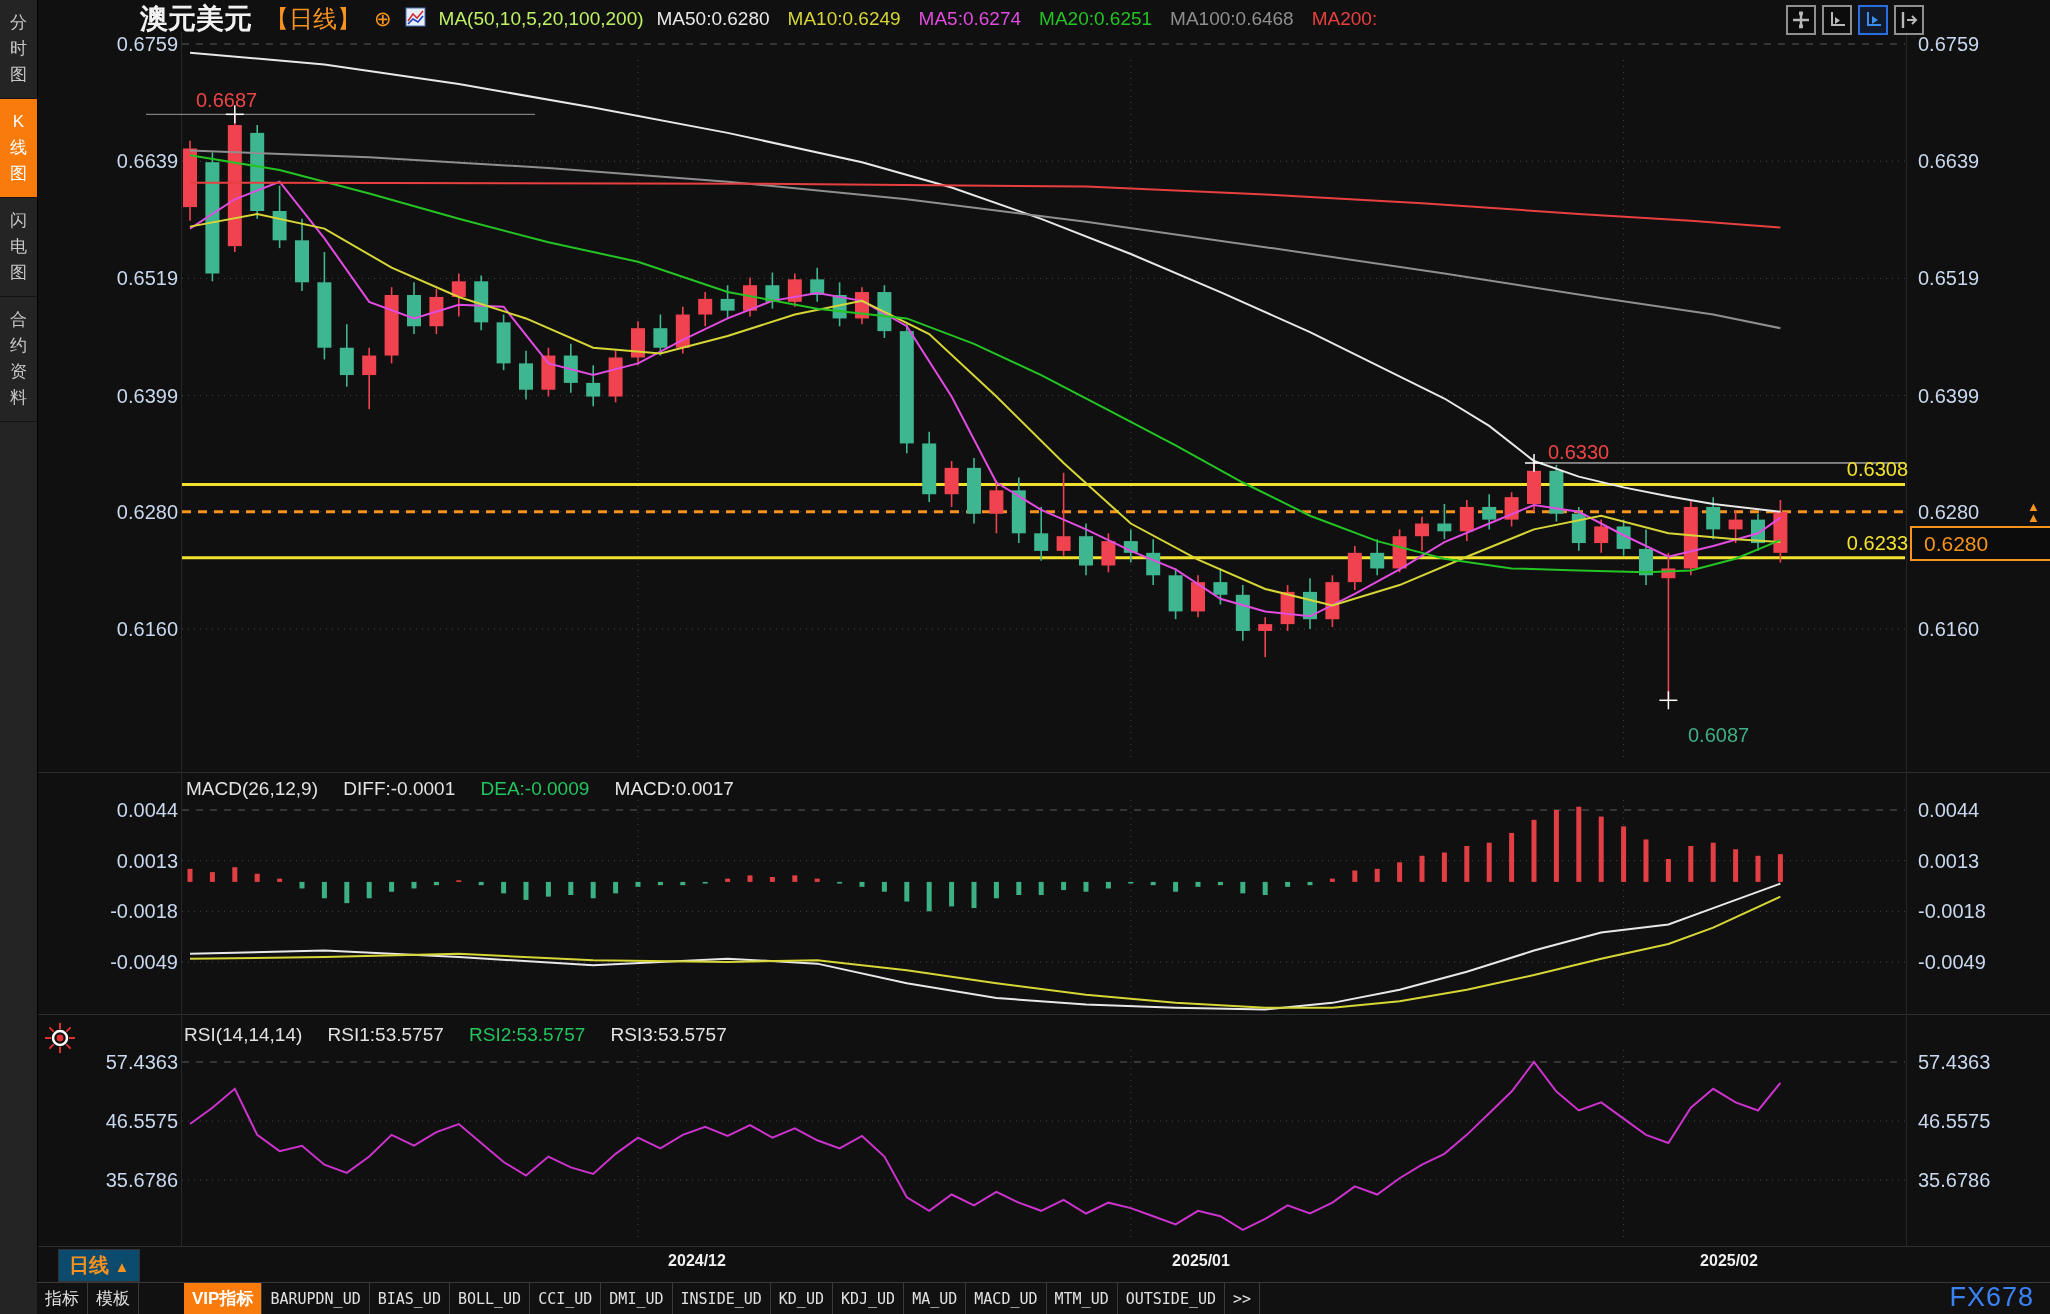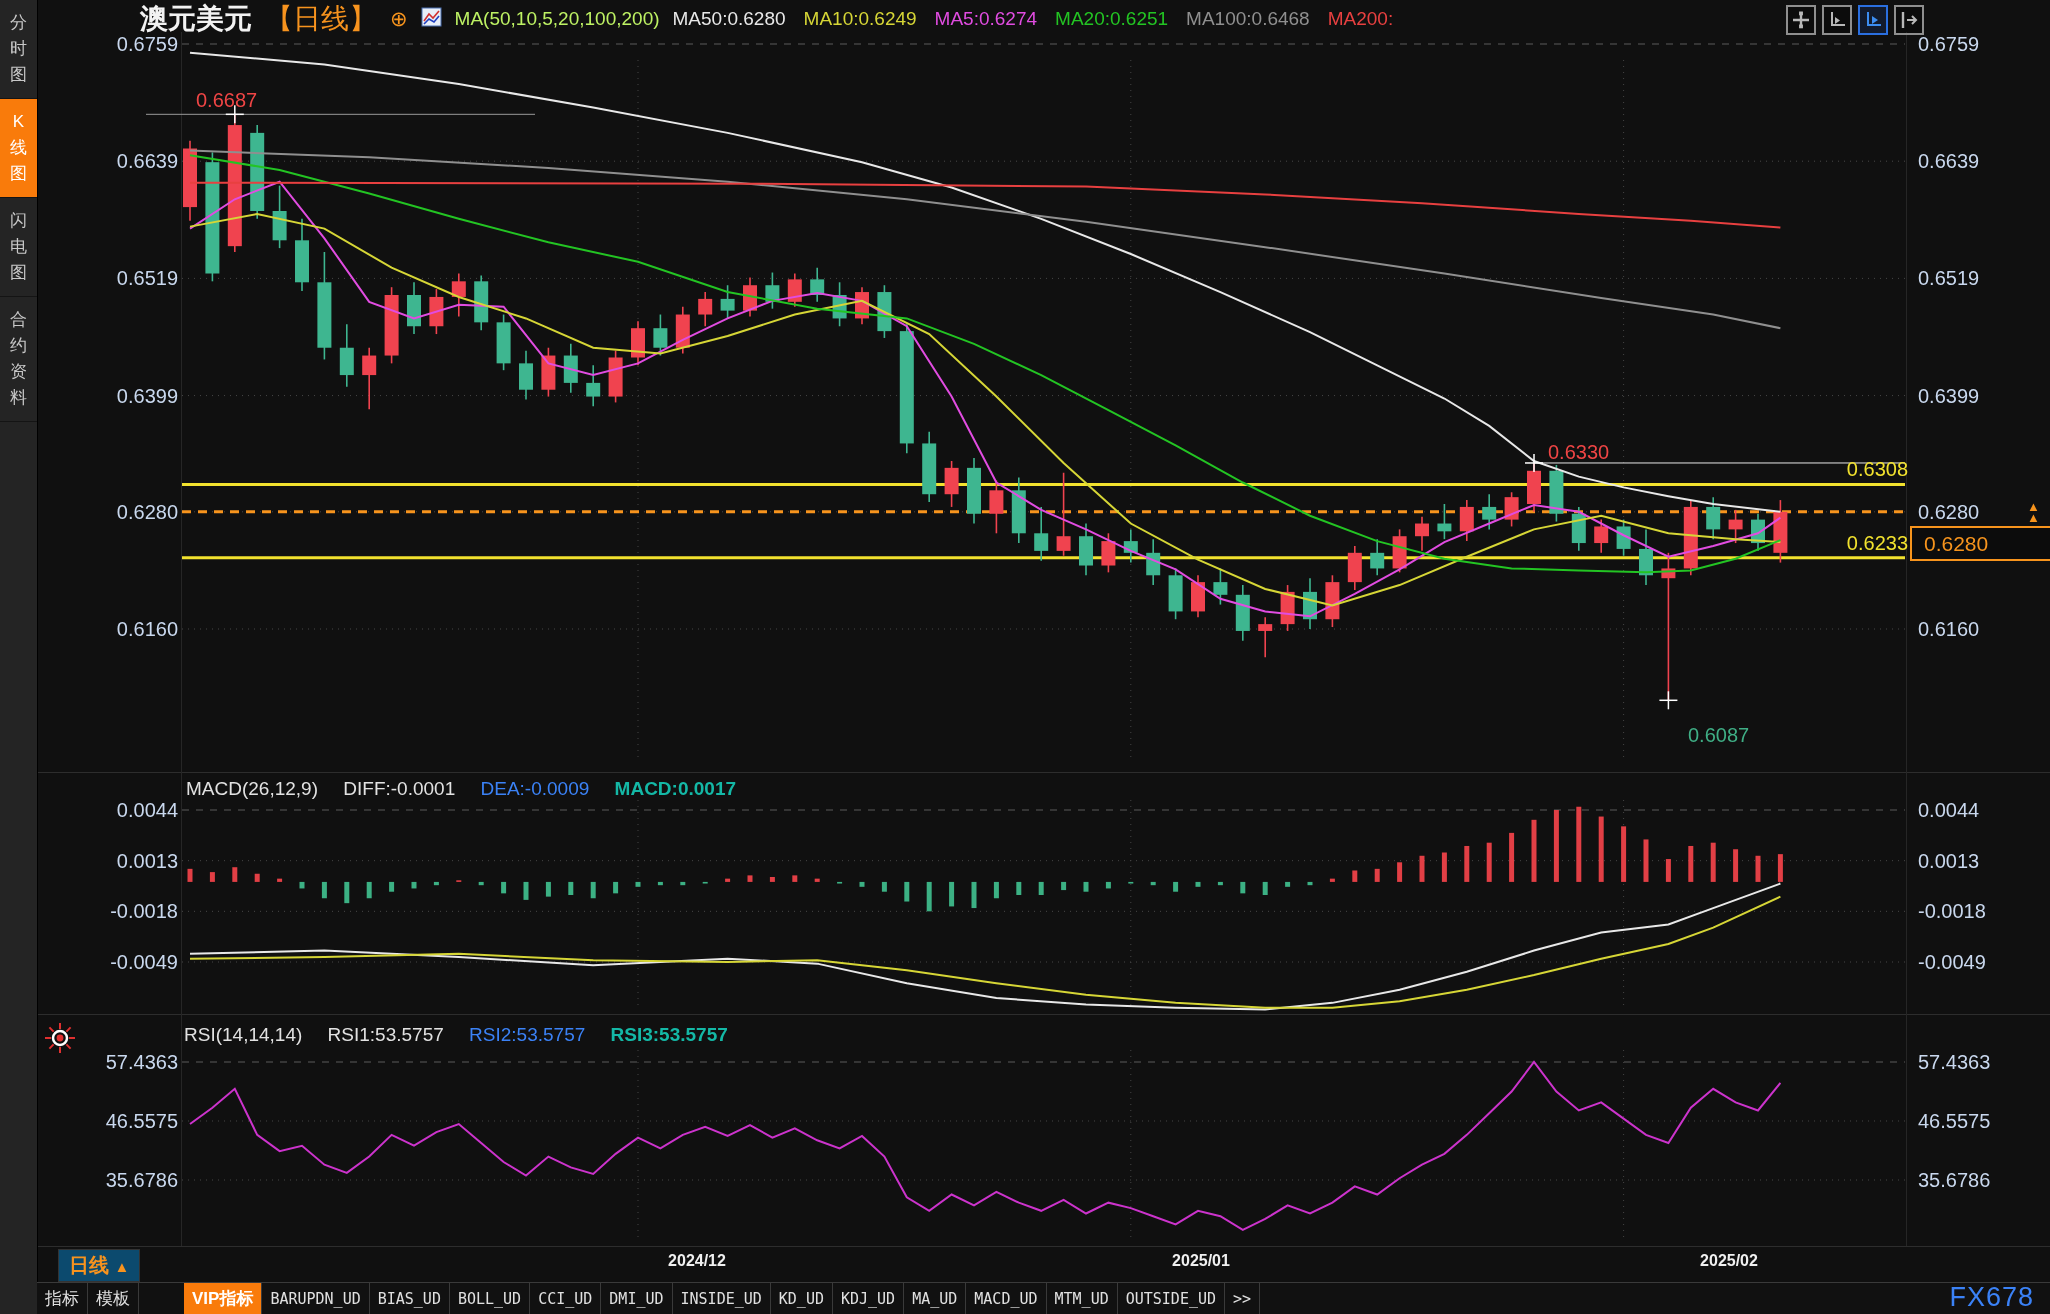--- a/index.html
+++ b/index.html
@@ -7,31 +7,31 @@
        font-family:"Liberation Sans",sans-serif;color:#ddd;}
   .abs{position:absolute;}
   
   #sidebar{left:0;top:0;width:37px;height:1314px;background:#242424;border-right:1px solid #000;z-index:5;}
   .side-item{width:37px;display:flex;flex-direction:column;align-items:center;padding:10px 0;
              color:#c8c8c8;font-size:17px;line-height:26px;cursor:pointer;border-bottom:1px solid #141414;}
   .side-item.active{background:#f97b0b;color:#fff;}
   
   #chart-header{left:140px;top:6px;height:26px;display:flex;align-items:center;gap:13px;z-index:6;font-size:19px;white-space:nowrap;}
   #symbol-title{color:#f2f2f2;font-weight:bold;font-size:28px;}
-  #period-tag{color:#f7931e;font-size:28px;}
+  #period-tag{color:#f7931e;font-size:24px;}
   #target-icon{color:#f7941d;font-size:21px;}
   .ma-group{color:#bef264;text-align:right;}
   
   #view-toolbar{left:1786px;top:5px;display:flex;gap:6px;z-index:6;}
   .icon-btn{width:26px;height:26px;border:2px solid #8f8f8f;display:flex;align-items:center;justify-content:center;background:rgba(0,0,0,.2);cursor:pointer;}
   .icon-btn.active{border-color:#2a6fe0;background:rgba(30,80,180,.18);}
   
   .panel-header{z-index:6;font-size:19px;white-space:nowrap;}
   .panel-header span{margin-right:20px;text-align:right;}
-  .lbl-white{color:#e2e2e2;} .lbl-yellow{color:#3b82f6;margin-top:40px;} .lbl-magenta{color:#14b8a6;font-weight:bold;}
+  .lbl-white{color:#e2e2e2;} .lbl-yellow{color:#22c55e;margin-top:40px;} .lbl-magenta{color:#e5e5e5;}
   
   #period-selector{left:58px;top:1249px;z-index:6;color:#f7931e;font-size:20px;font-weight:bold;
        background:#0c4a6e;border:1px solid #333;padding:2px 10px;cursor:pointer;}
   #period-selector .arr{font-size:15px;}
   .date-label{position:absolute;top:1252px;transform:translateX(-50%);color:#f0f0f0;font-weight:bold;font-size:16px;z-index:6;}
   #watermark{right:16px;top:1282px;font-size:27px;color:#3b82f6;letter-spacing:1px;z-index:7;}
   
   #tab-bar{left:37px;right:0;bottom:0;height:31px;background:#111;border-top:1px solid #3a3a3a;
            display:flex;align-items:stretch;z-index:6;}
   .tab{display:flex;align-items:center;padding:0 8px;border-right:1px solid #3a3a3a;color:#e0e0e0;

